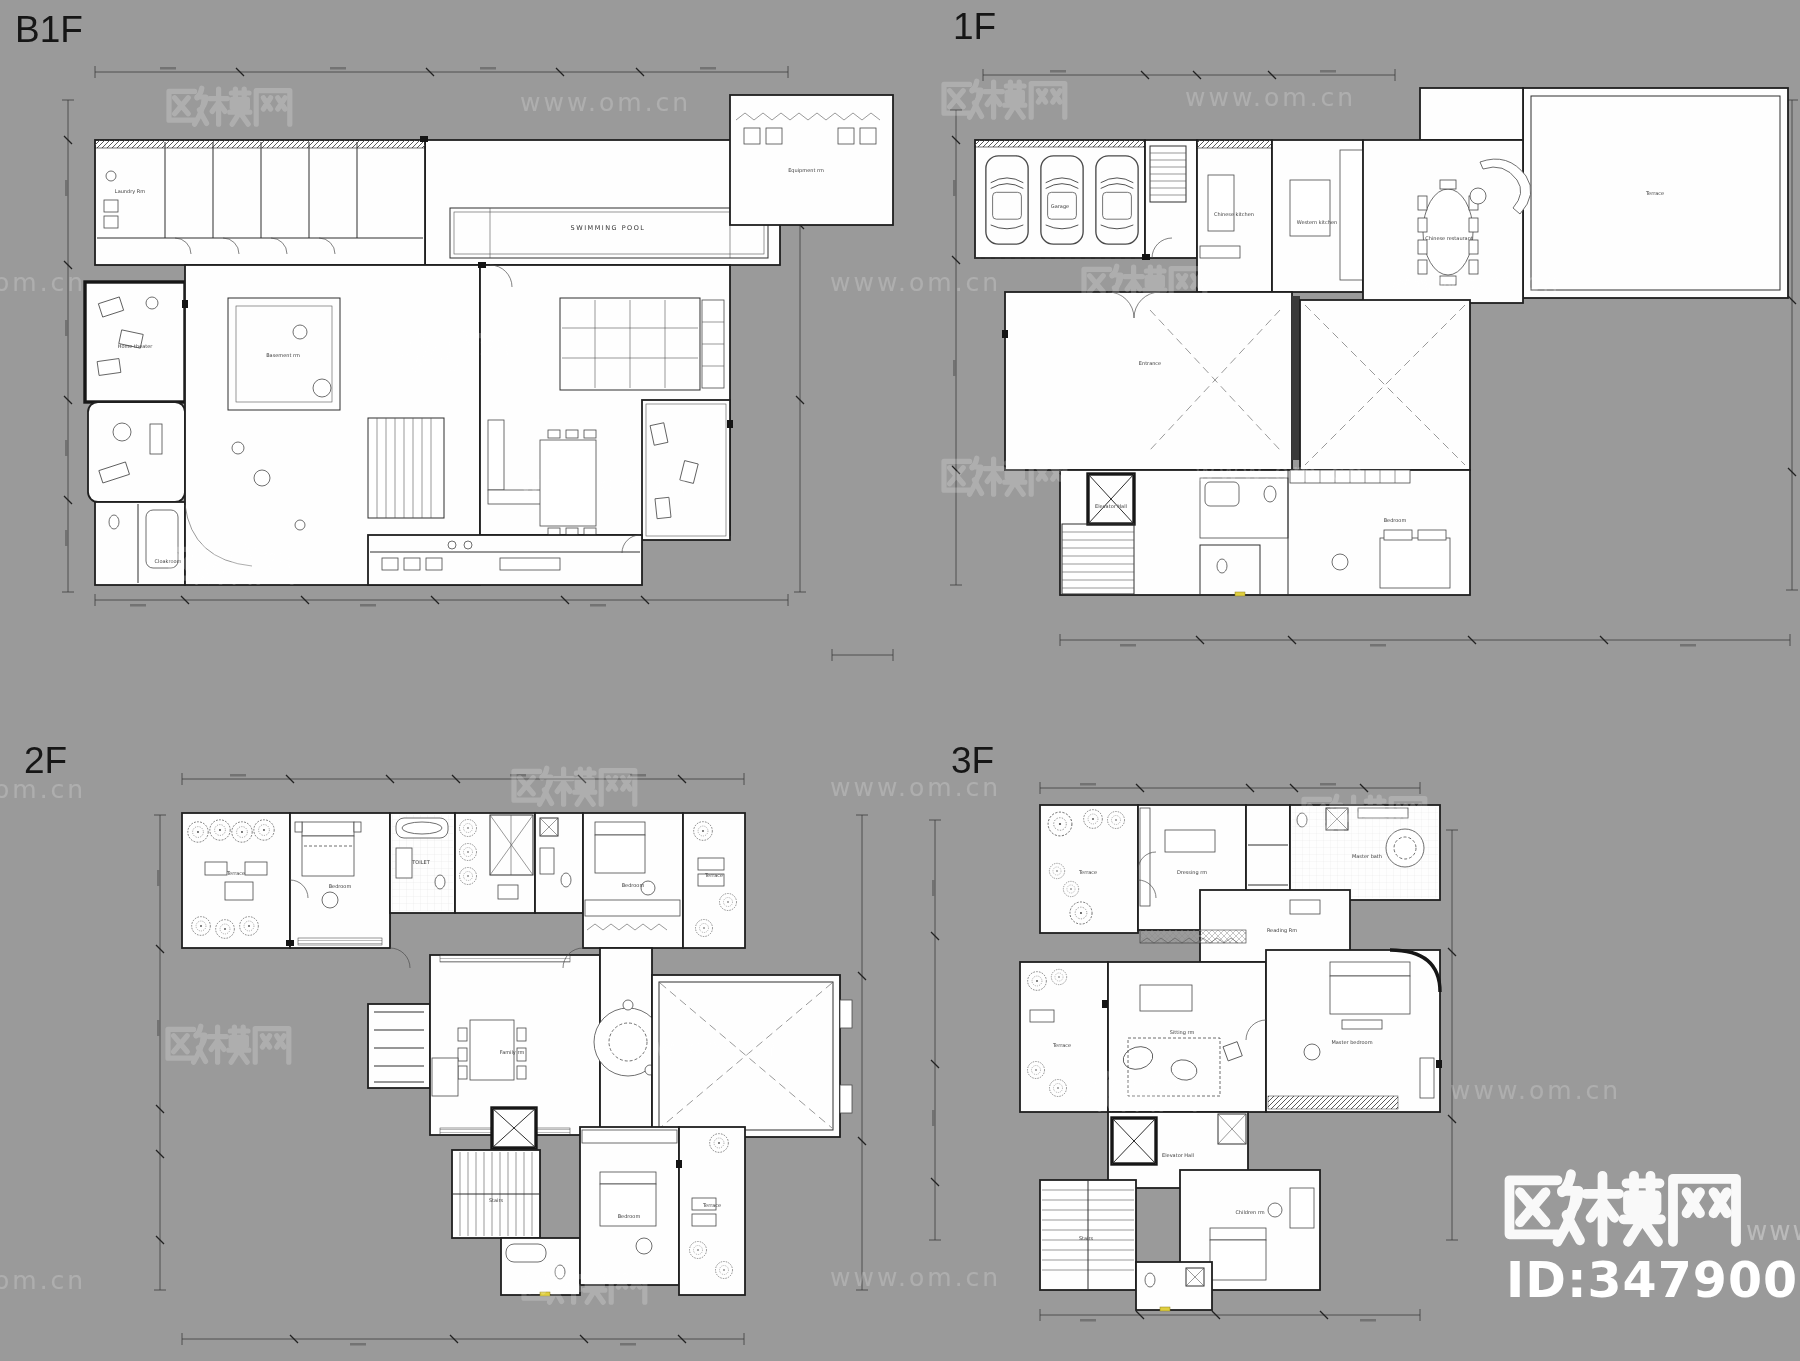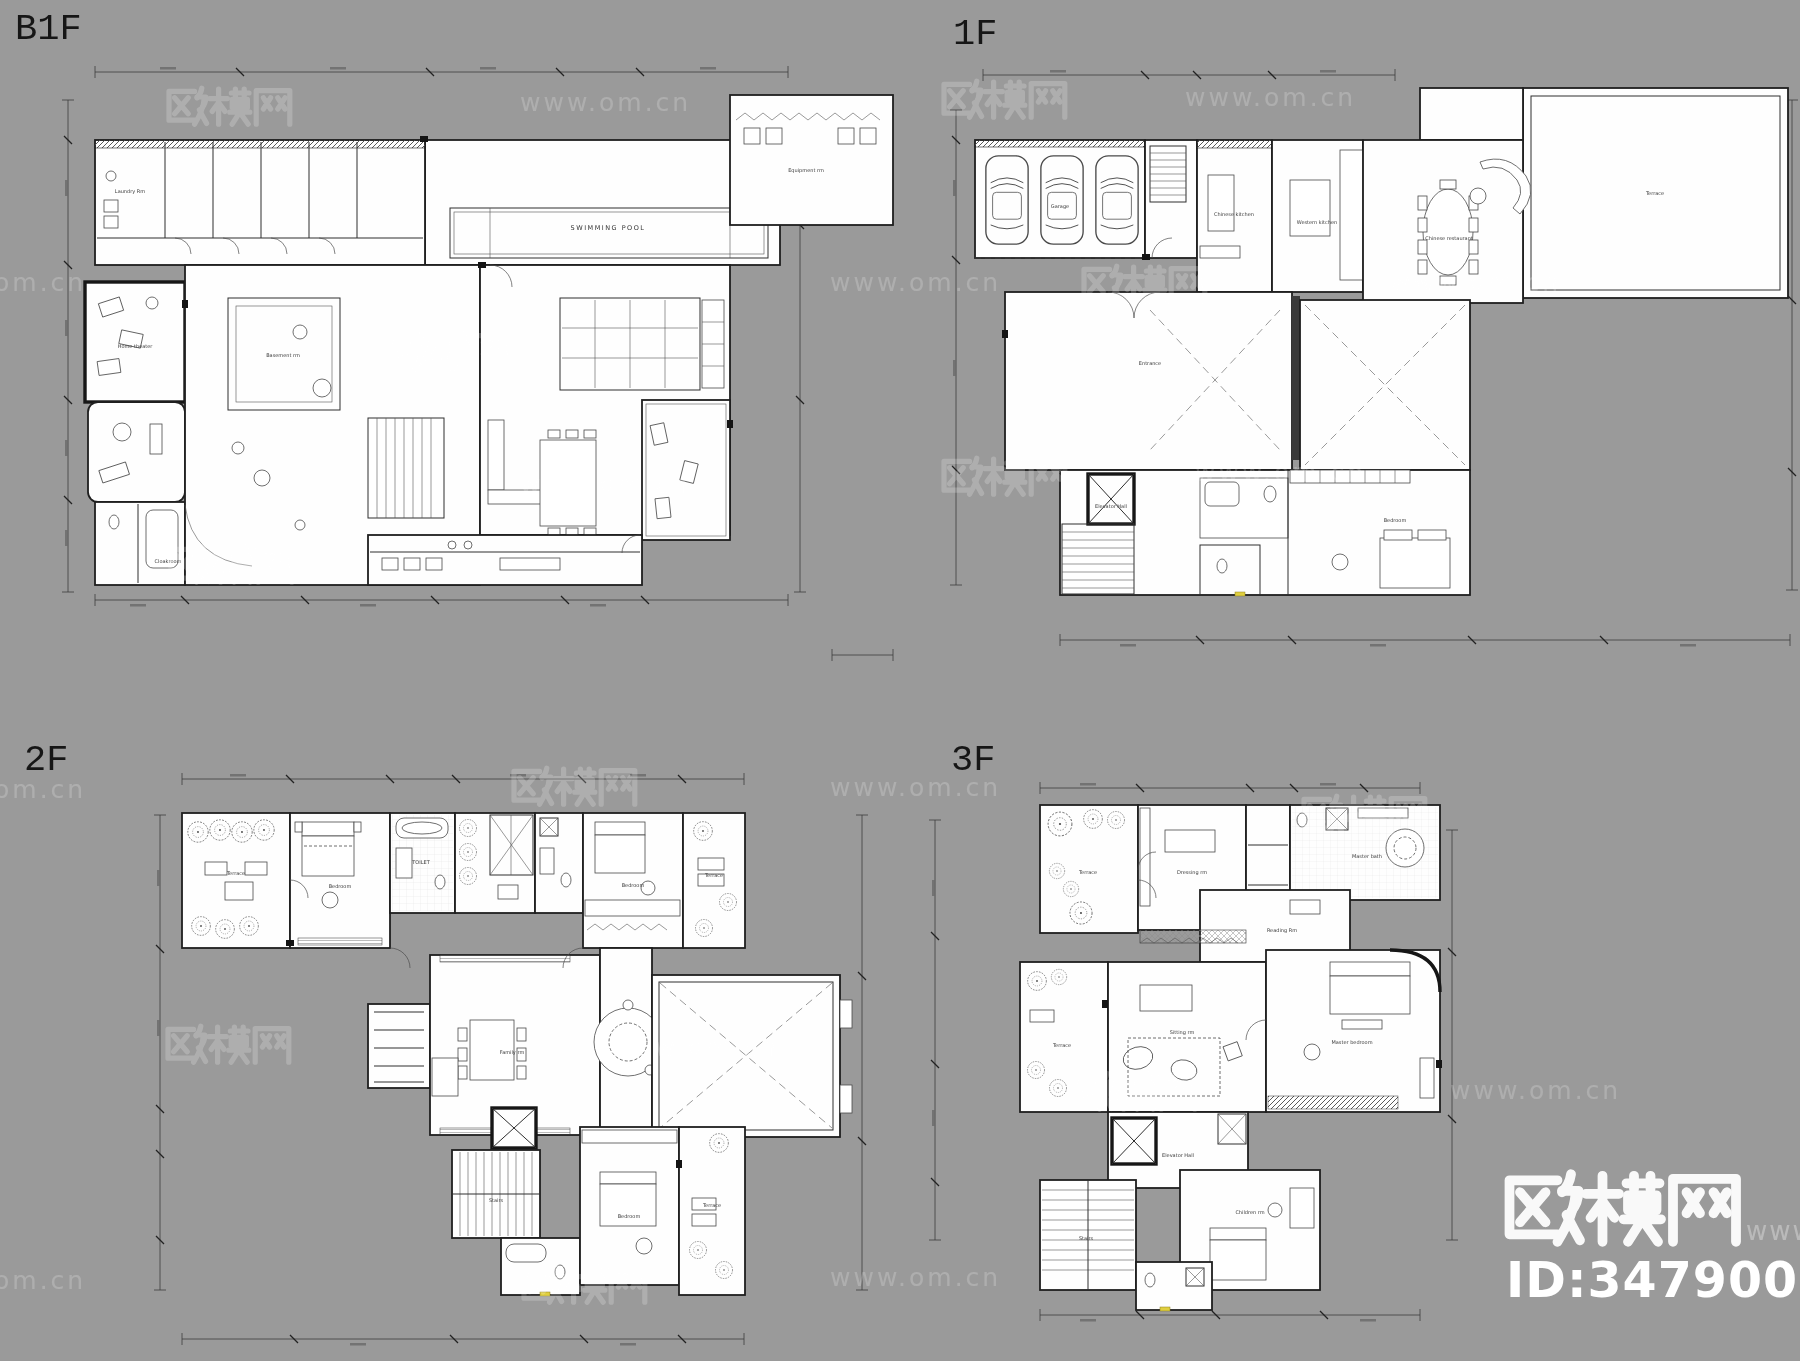--- a/index.html
+++ b/index.html
@@ -1,18 +1,18 @@
 <!DOCTYPE html>
 <html><head>
 <meta charset="utf-8">
 <style>
   html,body{margin:0;padding:0;background:#9a9a9a;}
   #stage{position:relative;width:1800px;height:1361px;background:#9a9a9a;overflow:hidden;
          font-family:"DejaVu Sans",sans-serif;}
-  .floor-label{position:absolute;font-family:Liberation Mono, monospace;
+  .floor-label{position:absolute;font-family:Liberation Sans, sans-serif;
                font-size:37px;color:#161616;letter-spacing:0px;line-height:1;}
   
   #wm-tiles .wm-b{position:absolute;width:128px;height:44px;color:#ffffff;opacity:.20;}
   #wm-tiles .wm-u{position:absolute;font-size:25px;color:#ffffff;opacity:.20;letter-spacing:3px;
                   font-family:"DejaVu Sans",sans-serif;}
   #wm-big{position:absolute;left:1502px;top:1168px;width:300px;height:150px;}
   #wm-big .brand{position:absolute;left:0;top:0;width:240px;height:83px;color:#ffffff;opacity:.95;}
   #wm-big .www{position:absolute;left:244px;top:48px;font-size:26px;color:#fff;opacity:.32;letter-spacing:2px;}
   #wm-big .idt{position:absolute;left:4px;top:84px;font-size:49px;font-weight:bold;color:#ffffff;
                letter-spacing:1px;font-family:"DejaVu Sans",sans-serif;}
@@ -514,21 +514,21 @@
       <text class="rl" x="1062" y="1047">Terrace</text>
       <text class="rl" x="1182" y="1034">Sitting rm</text>
       <text class="rl" x="1352" y="1044">Master bedroom</text>
       <text class="rl" x="1178" y="1157">Elevator Hall</text>
       <text class="rl" x="1086" y="1240">Stairs</text>
       <text class="rl" x="1250" y="1214">Children rm</text>
     </g>
   </svg>
 
   <div class="floor-label" style="left:15px;top:11px">B1F</div>
-  <div class="floor-label" style="left:953px;top:16px">1F</div>
+  <div class="floor-label" style="left:953px;top:8px">1F</div>
   <div class="floor-label" style="left:24px;top:742px">2F</div>
   <div class="floor-label" style="left:951px;top:742px">3F</div>
 
   <div id="wm-tiles">
       <svg viewBox="0 0 320 110" class="wm-b" style="left: 165px; top: 85px;">
         <use href="#omw"></use>
       </svg>
       <span class="wm-u" style="left: 520px; top: 88px;">www.om.cn</span>
       <svg viewBox="0 0 320 110" class="wm-b" style="left: 940px; top: 78px;">
         <use href="#omw"></use>

